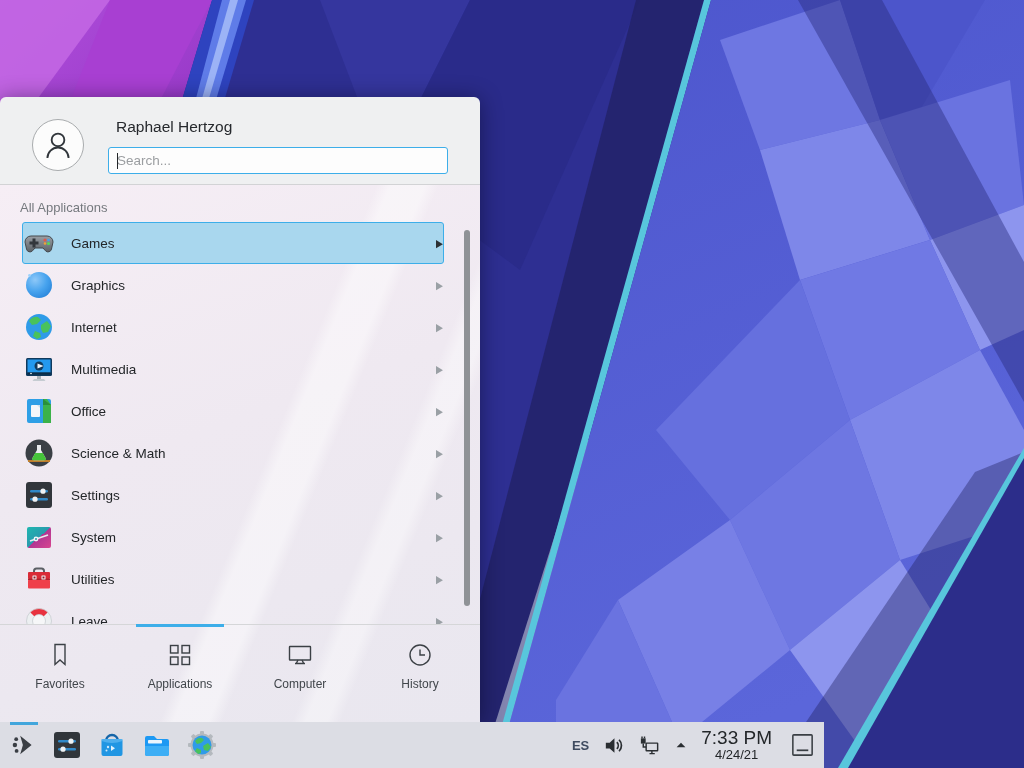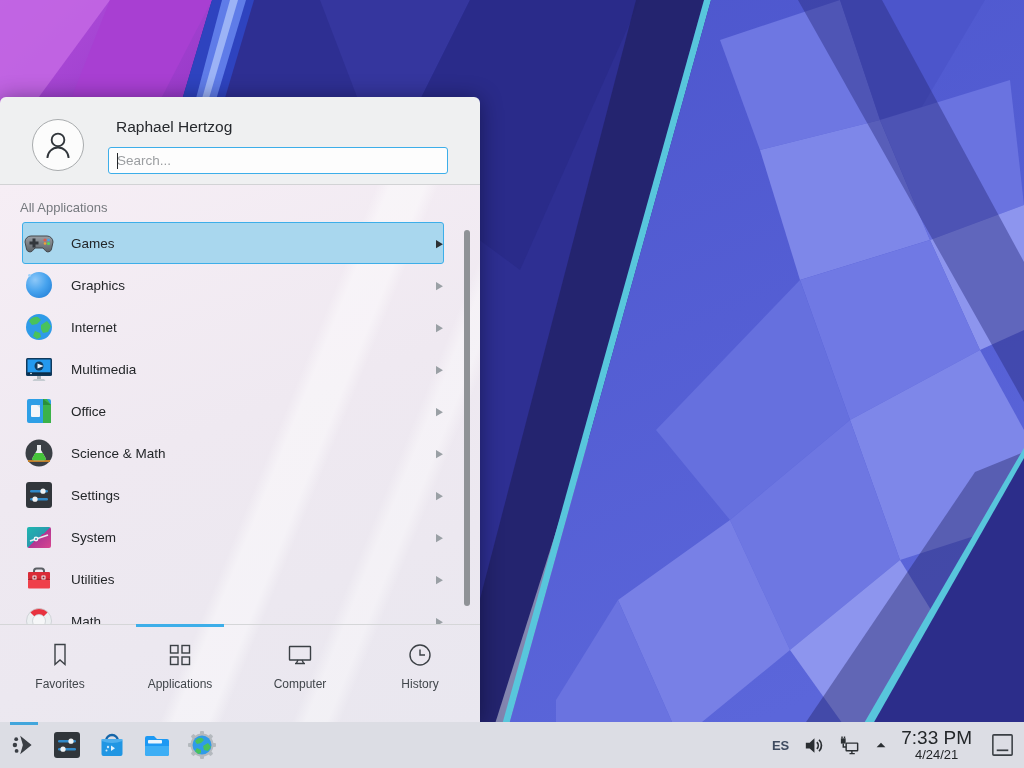--- a/index.html
+++ b/index.html
@@ -43,21 +43,21 @@
 
   .tab-bar{flex:1;display:flex;border-top:1px solid #d5d6d8;justify-content:space-between;}
   .tab{flex:1;position:relative;display:flex;flex-direction:column;align-items:center;}
   .tab.active::before{content:'';position:absolute;top:-1px;left:50%;transform:translateX(-50%);
     width:88px;height:3px;background:#3daee9;}
   .tab-icon{margin-top:15px;width:30px;height:30px;}
   .tab-icon svg{width:30px;height:30px;display:block;}
   .tab-label{margin-top:7px;font-size:12px;color:#41464b;}
 
   
-  .taskbar{position:absolute;left:0;bottom:0;width:1024px;height:46px;background:#dcdde4;
+  .taskbar{position:absolute;left:0;bottom:0;width:824px;height:46px;background:#dcdde4;
     display:flex;align-items:center;padding:0 8px 0 4px;box-sizing:border-box;}
   .tb-apps{display:flex;align-items:center;height:100%;}
   .tb-app{width:45px;height:46px;display:flex;align-items:center;justify-content:center;position:relative;}
   .tb-app:first-child{width:40px;}
   .tb-app.active::before{content:'';position:absolute;top:0;left:6px;width:28px;height:3px;background:#42a6dc;}
   .tb-app svg{width:32px;height:32px;display:block;}
   .tb-app:first-child svg{width:28px;height:28px;}
   .tray{margin-left:auto;display:flex;align-items:center;gap:13px;}
   .kb{font-size:13px;font-weight:700;color:#3e4a5f;}
   .tray-ic svg{width:23px;height:23px;display:block;}
@@ -277,21 +277,21 @@
             <span class="mi-icon">
               <svg viewBox="0 0 32 32">
                 <circle cx="16" cy="16" r="12.5" fill="#eceff1"></circle>
                 <path d="M16 3.5 a12.5 12.5 0 0 1 8.8 3.7 l-4.3 4.3 a6.5 6.5 0 0 0 -9 0 L7.2 7.2 A12.5 12.5 0 0 1 16 3.5z" fill="#e8333f"></path>
                 <path d="M16 28.5 a12.5 12.5 0 0 1 -8.8 -3.7 l4.3 -4.3 a6.5 6.5 0 0 0 9 0 l4.3 4.3 A12.5 12.5 0 0 1 16 28.5z" fill="#e8333f"></path>
                 <circle cx="16" cy="16" r="6.5" fill="#f6f7f8"></circle>
                 <circle cx="16" cy="16" r="6.5" fill="none" stroke="#c8cdd1" stroke-width="0.8"></circle>
                 <circle cx="16" cy="16" r="12.5" fill="none" stroke="#c8cdd1" stroke-width="0.8"></circle>
               </svg>
             </span>
-            <span class="mi-label">Math</span>
+            <span class="mi-label">Leave</span>
             <span class="mi-arrow">▶</span>
           </div>
         </div>
       <div class="scrollbar"></div>
       <div class="tab-bar" id="tab-bar">
           <div class="tab">
             <span class="tab-icon">
               <svg viewBox="0 0 30 30" fill="none" stroke="#3b4045" stroke-width="1.4">
                 <path d="M10 4.5 h10 v20 l-5 -4.6 -5 4.6 z"></path>
               </svg>

